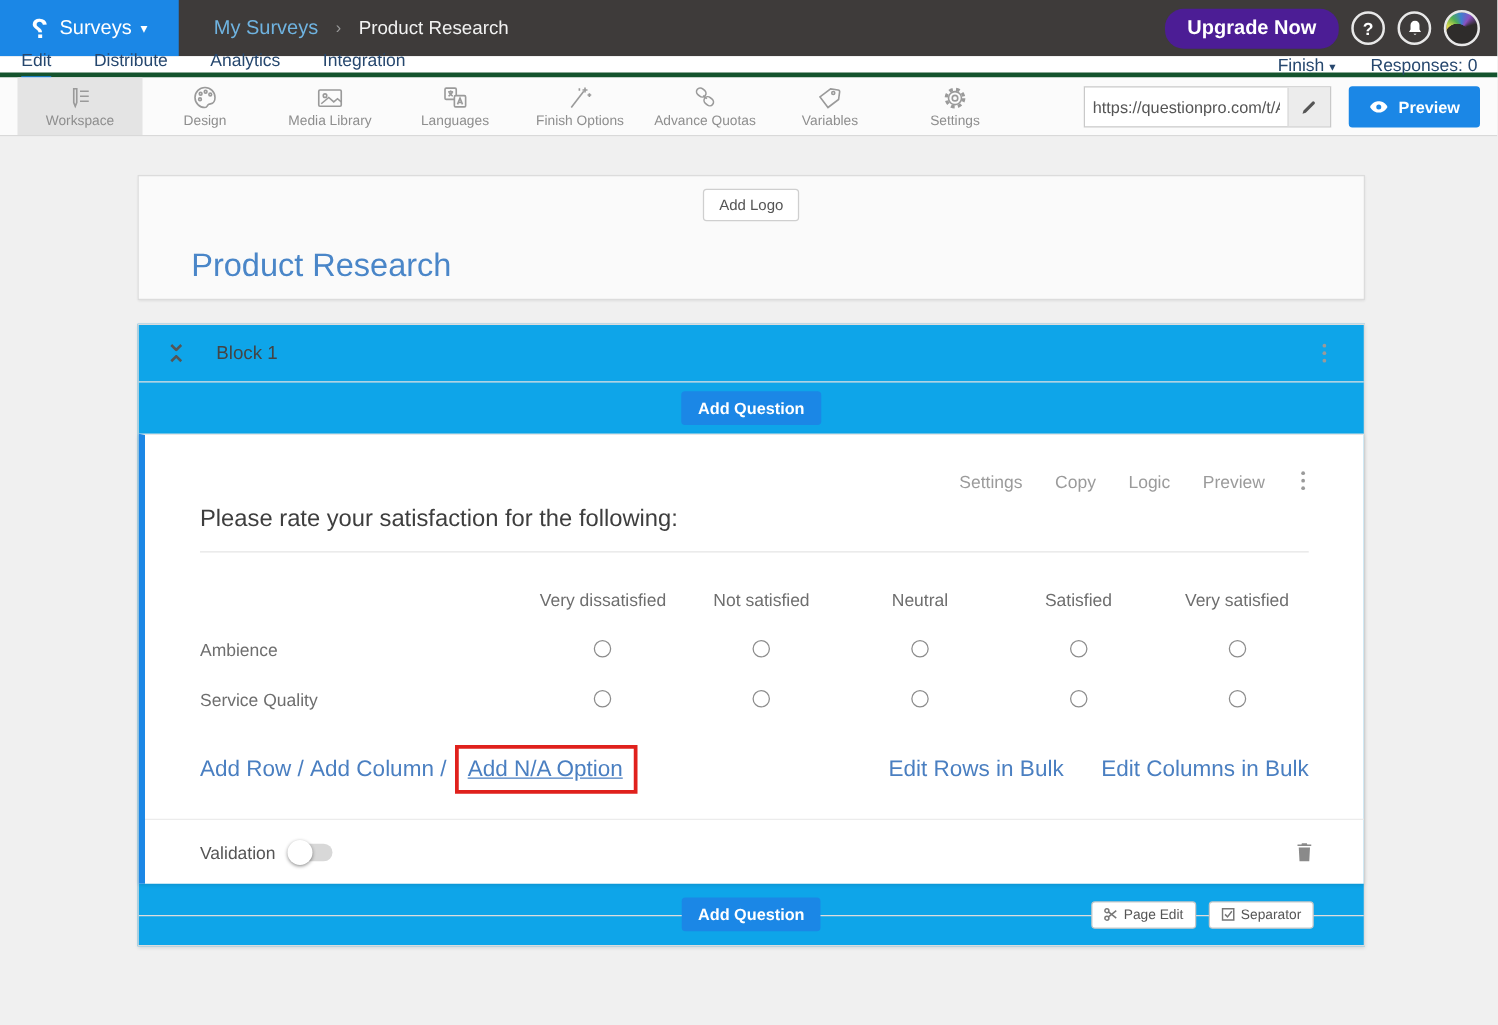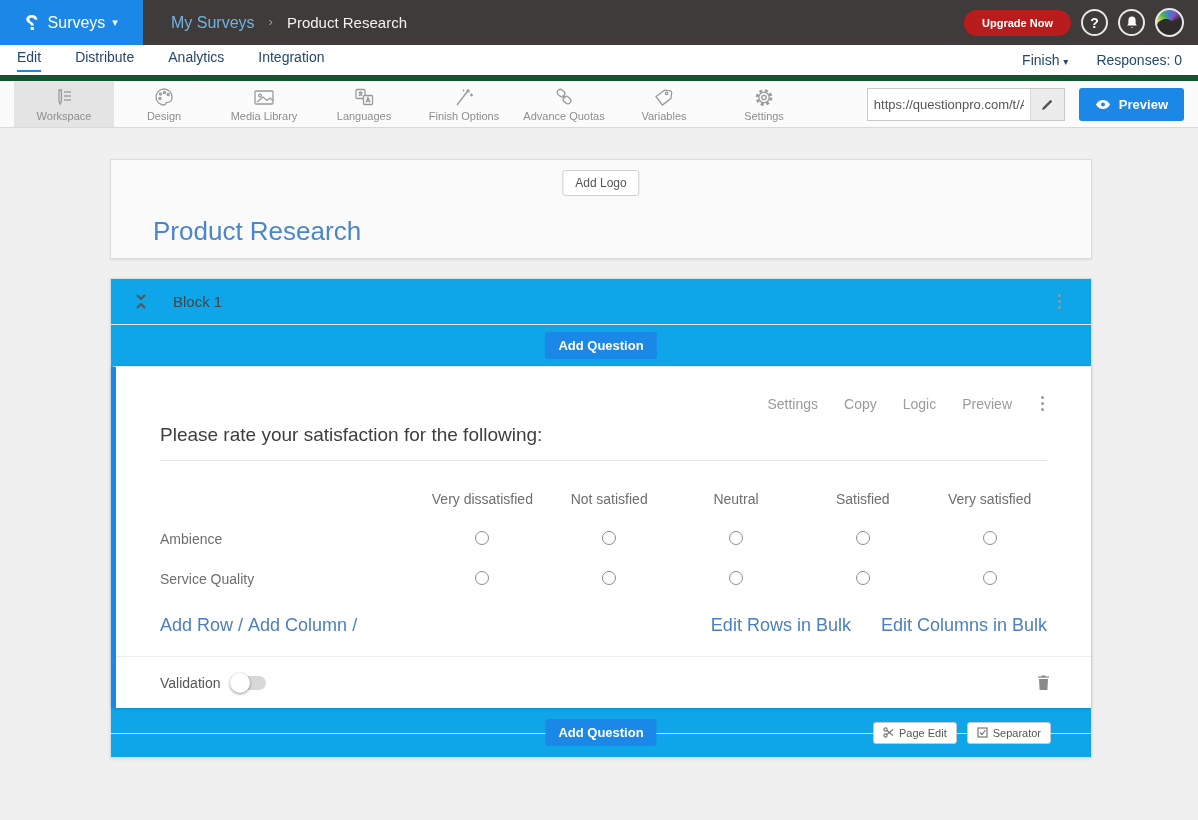--- a/index.html
+++ b/index.html
@@ -10,29 +10,29 @@
   .topbar { height:45px; background:#3e3b3a; display:flex; align-items:center; position:relative; }
   .brandbox { width:143px; height:45px; background:#1b87e6; display:flex; align-items:center; justify-content:center; gap:9px; cursor:pointer; }
   .brand-logo { color:#fff; font-size:22px; font-weight:bold; display:inline-block; transform:scaleX(-1); line-height:1; }
   .brand-name { color:#fff; font-size:16px; }
   .brand-caret { color:#fff; font-size:11px; margin-left:-2px; }
   .breadcrumb { display:flex; align-items:flex-start; gap:14px; margin-left:28px; }
   .crumb-parent { color:#6fb3e0; font-size:16px; cursor:pointer; }
   .crumb-sep { color:#9a9a9a; font-size:13px; }
   .crumb-current { color:#f2f2f2; font-size:15px; }
   .topbar-right { position:absolute; right:14px; display:flex; align-items:center; gap:10px; }
-  .upgrade-btn { background:#b91c1c; color:#fff; font-size:11px; font-weight:bold; border:none; border-radius:15px; padding:7px 18px; cursor:pointer; }
+  .upgrade-btn { background:#4c1d95; color:#fff; font-size:16px; font-weight:bold; border:none; border-radius:15px; padding:7px 18px; cursor:pointer; }
   .circle-icon { width:27px; height:27px; border:2px solid #e8e8e8; border-radius:50%; display:flex; align-items:center; justify-content:center; color:#fff; font-weight:bold; font-size:14px; cursor:pointer; }
   .avatar { width:29px; height:29px; border:2px solid #e8e8e8; border-radius:50%; cursor:pointer;
             background:
               radial-gradient(circle at 35% 75%, #2e2c2b 38%, rgba(0,0,0,0) 40%),
               conic-gradient(from 200deg, #d94040, #e8a13c, #d8d84a, #4fae52, #3f7fd0, #8a4fc0, #2e2c2b 65%, #2e2c2b); }
 
   
-  .subnav { height:36px; background:#fff; border-bottom:6px solid #14532d; display:flex; align-items:center; position:relative; }
+  .subnav { height:17px; background:#fff; border-bottom:4px solid #14532d; display:flex; align-items:center; position:relative; }
   .subnav-tabs { display:flex; gap:34px; margin-left:17px; }
   .tab { color:#26476e; font-size:14px; padding-bottom:5px; cursor:pointer; }
   .tab.active { border-bottom:2px solid #1b87e6; }
   .subnav-right { position:absolute; right:16px; display:flex; align-items:center; gap:28px; }
   .tools-link { color:#26476e; font-size:14px; cursor:pointer; }
   .tools-link .caret { font-size:10px; }
   .responses { color:#26476e; font-size:14px; }
 
   
   .toolbar { height:47px; background:#fbfbfb; border-bottom:1px solid #d9d9d9; display:flex; align-items:stretch; position:relative; }
@@ -334,20 +334,23 @@
             <td><span class="radio"></span></td>
           </tr>
         </tbody>
           </table>
 
         <div class="links-row">
           <span class="blue-link">Add Row</span>
           <span class="link-sep">/</span>
           <span class="blue-link">Add Column</span>
           <span class="link-sep">/</span>
+          <span class="na-box">
+            <span class="blue-link">Add N/A Option</span>
+          </span>
           <span class="links-row-right">
             <span class="blue-link">Edit Rows in Bulk</span>
             <span class="blue-link">Edit Columns in Bulk</span>
           </span>
         </div>
 
         <div class="q-footer">
           <span class="validation-label">Validation</span>
           <span class="toggle">
               <span class="knob"></span>

